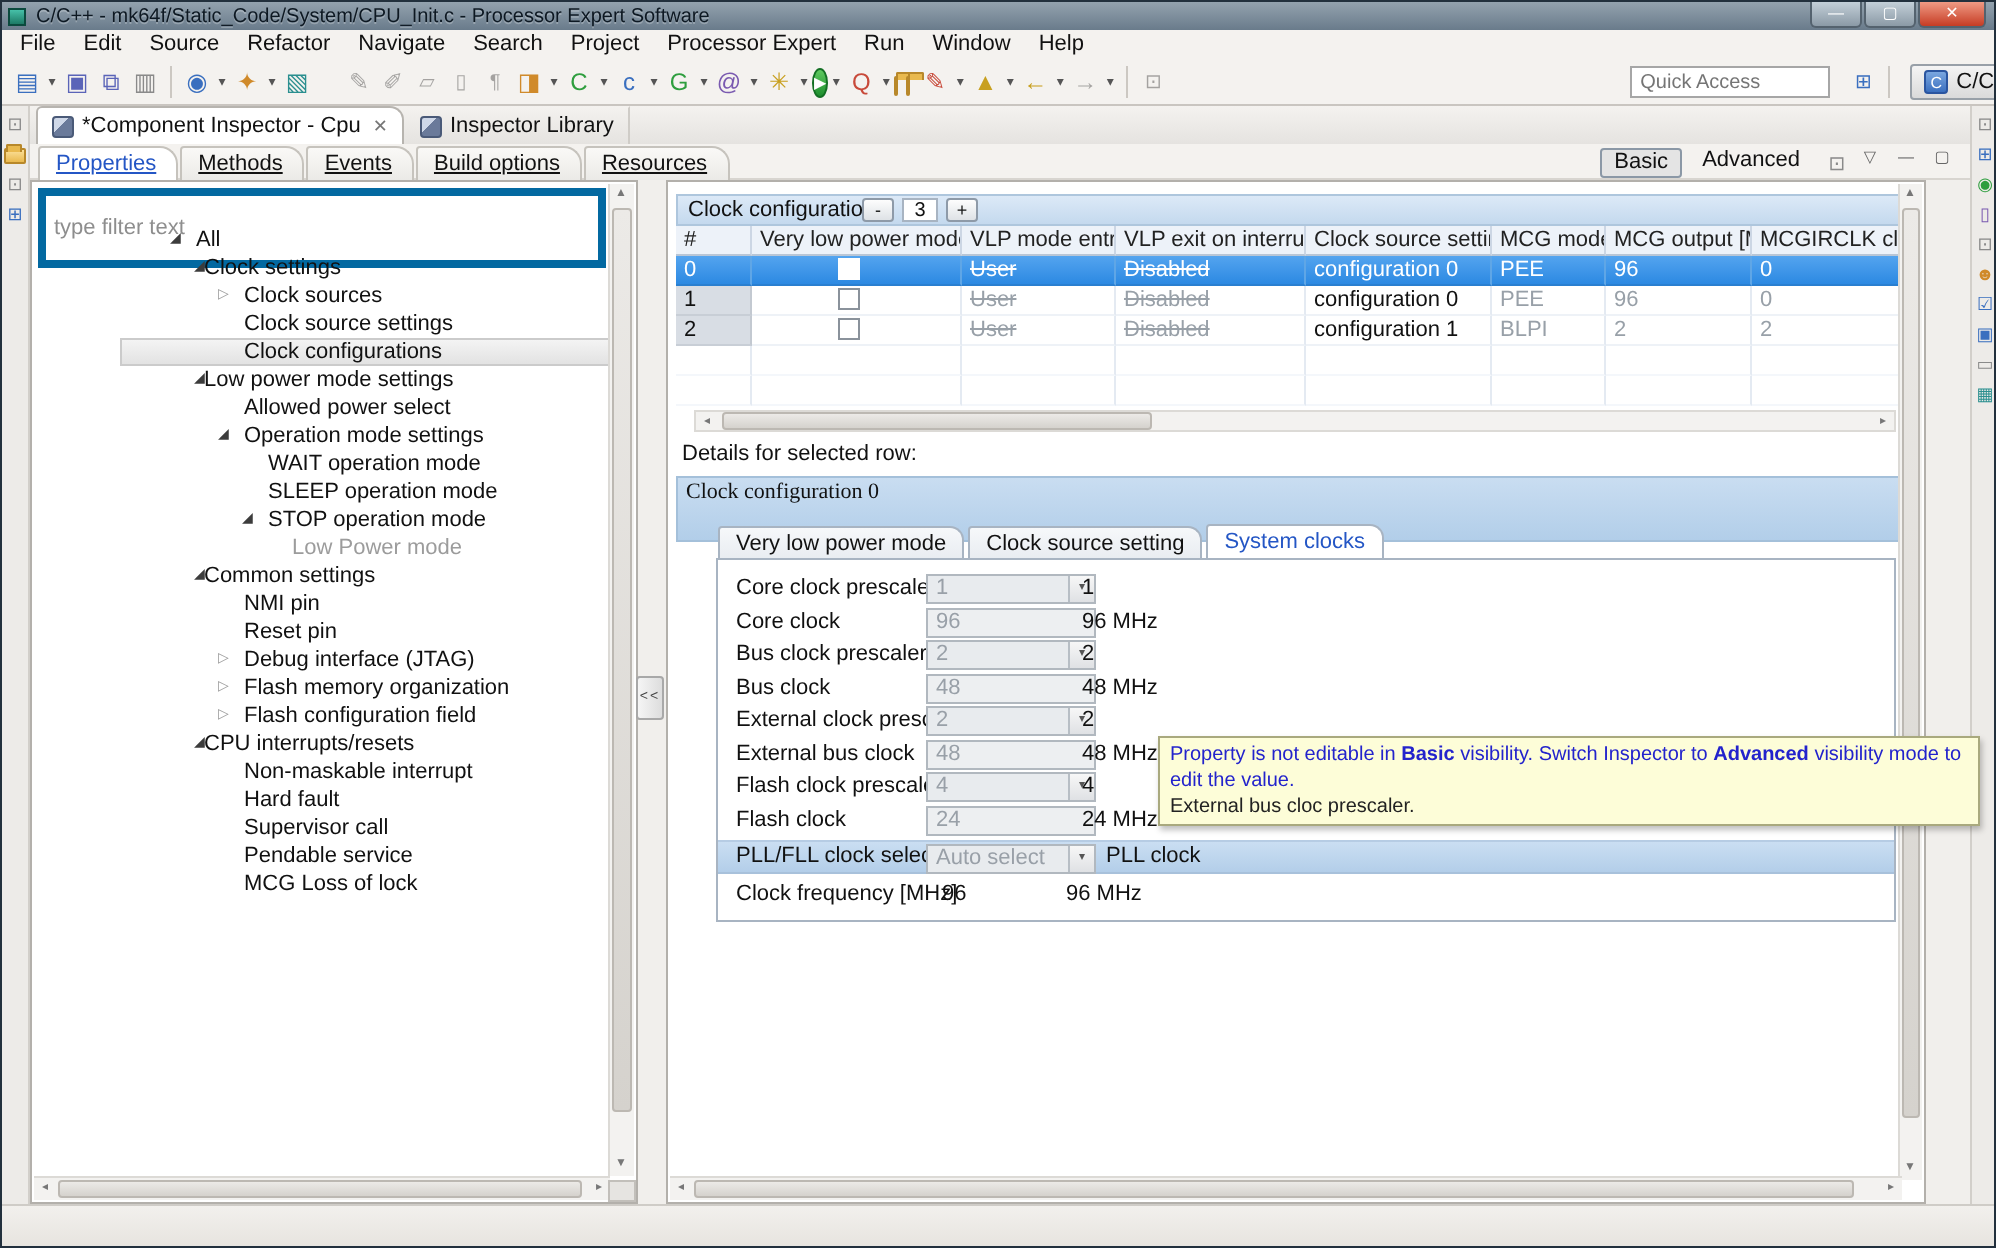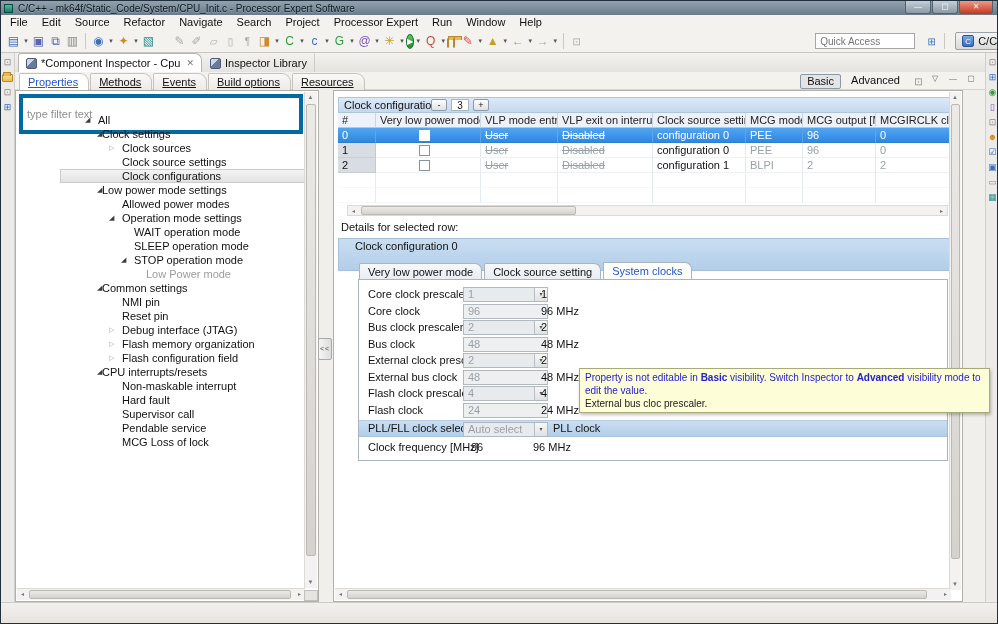--- a/index.html
+++ b/index.html
@@ -89,21 +89,21 @@
   .th{height:15px;line-height:14px;background:#edf2f9;border-right:1px solid #ccd6e4;border-bottom:1px solid #b9c6d6;padding:0 4px;color:#222;white-space:nowrap;overflow:hidden;}
   .td{height:15px;line-height:14px;border-right:1px solid #e4eaf2;border-bottom:1px solid #eef2f7;padding:0 4px;white-space:nowrap;overflow:hidden;background:#fff;}
   .td.numc{background:#d8dde4;border-right:1px solid #c3c9d1;border-bottom:1px solid #c8ced6;}
   .rs .td{background:linear-gradient(#54a4ef,#2c89e2);color:#fff;border-right-color:#5fa6e6;border-bottom-color:#2a7fd0;}
   .td.empty{border-bottom:1px solid #f4f7fb;}
   .strike{text-decoration:line-through;}
   .gray{color:#98a0a8;}
   .cb{display:inline-block;width:11px;height:11px;border:1px solid #8a929b;background:#fff;vertical-align:middle;margin-left:39px;margin-top:-2px;}
   .tbl-hsb{position:absolute;left:13px;top:114px;width:601px;height:11px;background:#f3f2f0;border:1px solid #dcdad6;}
   .caption{position:absolute;left:7px;top:130px;}
-  .details-bar{position:absolute;left:4px;top:147px;width:614px;height:33px;background:linear-gradient(#c9ddf1,#b2cee9);border:1px solid #a4c0da;line-height:14px;padding-left:16px;}
+  .details-bar{position:absolute;left:4px;top:147px;width:614px;height:33px;background:linear-gradient(#c9ddf1,#b2cee9);border:1px solid #a4c0da;line-height:14px;padding-left:4px;font-family:Liberation Serif, serif;}
   .gtabs{position:absolute;left:25px;top:171px;display:flex;align-items:flex-end;height:18px;}
   .gtab{height:17px;line-height:16px;padding:0 8px;border:1px solid #a8b4c2;border-bottom:none;border-radius:2px 7px 0 0;background:linear-gradient(#f6f8fa,#e8ecf1);margin-right:2px;white-space:nowrap;}
   .gtab.sel{background:#fff;color:#2456c5;height:18px;}
   .gbox{position:absolute;left:24px;top:188px;width:590px;height:182px;border:1px solid #a8b4c2;background:#fff;}
   .drow{position:absolute;left:0;width:100%;height:16px;line-height:15px;}
   .dlabel{position:absolute;left:9px;}
   .dd,.tf{position:absolute;left:104px;top:0;width:85px;height:15px;border:1px solid #b1b8bf;color:#99a0a8;padding:0 4px;line-height:13px;overflow:hidden;}
   .dd{background:#e8ebee;}
   .tf{background:#edeff1;}
   .dda{position:absolute;right:0;top:0;width:13px;height:13px;border-left:1px solid #b7bec5;background:linear-gradient(#f7f7f7,#dfe1e4);text-align:center;font-size:6px;line-height:12px;color:#555;}
@@ -263,21 +263,21 @@
 
   <div class="tree-panel">
     <input class="filter-input" value="type filter text" style="">
     <div class="tree">
       <div class="trow l0"><span class="arr open">◢</span><span class="lbl">All</span></div>
       <div class="trow l1"><span class="arr open">◢</span><span class="lbl">Clock settings</span></div>
       <div class="trow l2"><span class="arr closed">▷</span><span class="lbl">Clock sources</span></div>
       <div class="trow l2"><span class="lbl">Clock source settings</span></div>
       <div class="trow l2 sel"><span class="lbl">Clock configurations</span></div>
       <div class="trow l1"><span class="arr open">◢</span><span class="lbl">Low power mode settings</span></div>
-      <div class="trow l2"><span class="lbl">Allowed power modes</span></div>
+      <div class="trow l2"><span class="lbl">Allowed power select</span></div>
       <div class="trow l2"><span class="arr open">◢</span><span class="lbl">Operation mode settings</span></div>
       <div class="trow l3"><span class="lbl">WAIT operation mode</span></div>
       <div class="trow l3"><span class="lbl">SLEEP operation mode</span></div>
       <div class="trow l3"><span class="arr open">◢</span><span class="lbl">STOP operation mode</span></div>
       <div class="trow l4 off"><span class="lbl">Low Power mode</span></div>
       <div class="trow l1"><span class="arr open">◢</span><span class="lbl">Common settings</span></div>
       <div class="trow l2"><span class="lbl">NMI pin</span></div>
       <div class="trow l2"><span class="lbl">Reset pin</span></div>
       <div class="trow l2"><span class="arr closed">▷</span><span class="lbl">Debug interface (JTAG)</span></div>
       <div class="trow l2"><span class="arr closed">▷</span><span class="lbl">Flash memory organization</span></div>

